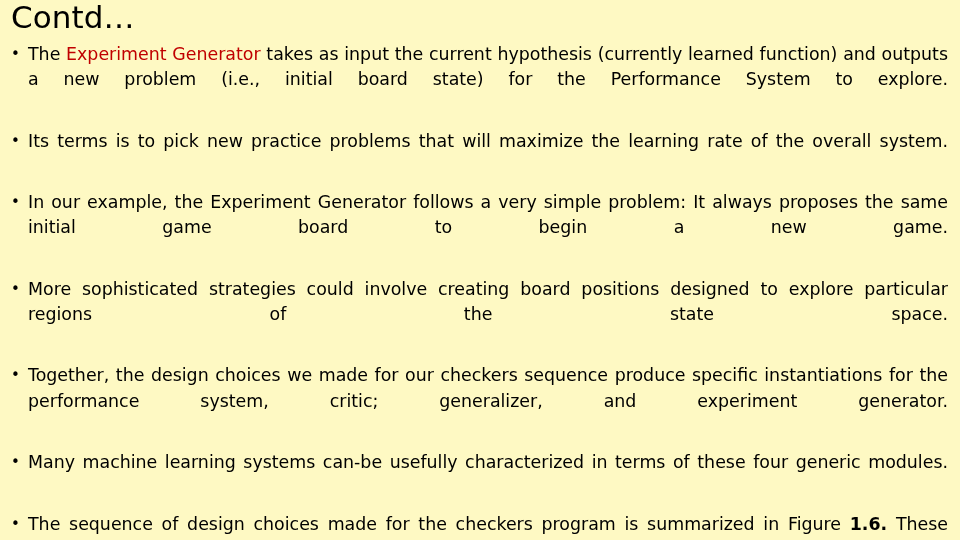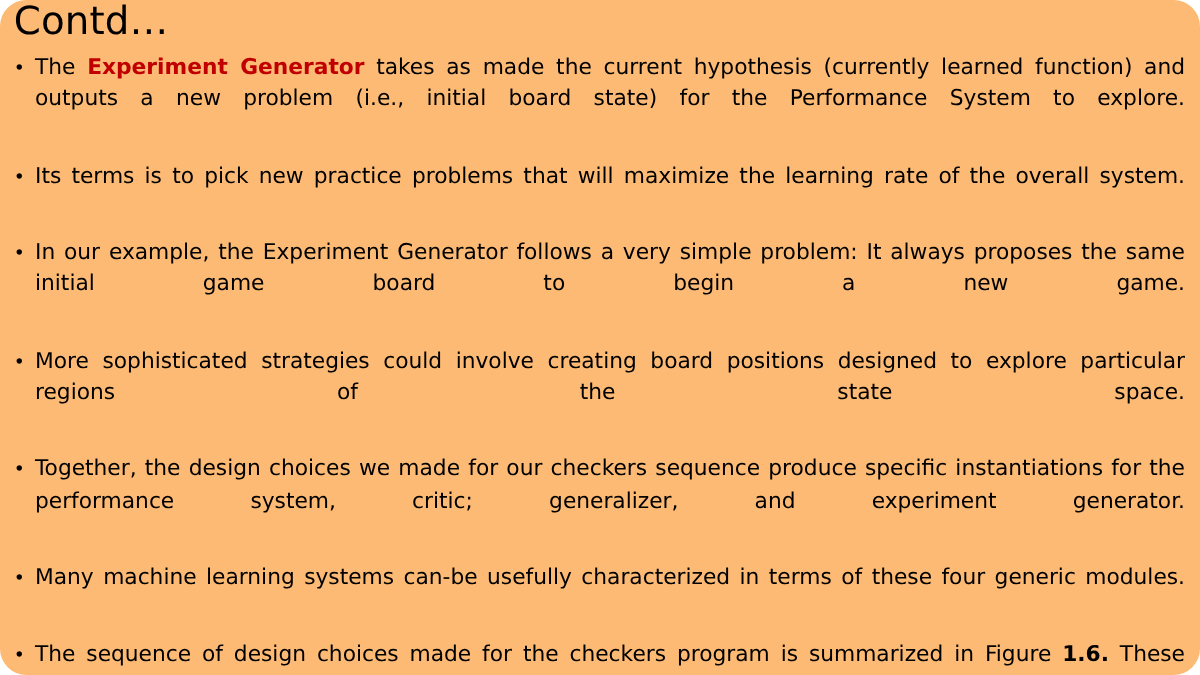--- a/index.html
+++ b/index.html
@@ -11,23 +11,22 @@
     height: 540px;
     background: #ffffff;
     font-family: "DejaVu Sans", sans-serif;
     color: #000000;
     overflow: hidden;
   }
   .slide {
     position: relative;
     width: 960px;
     height: 540px;
-    background: #fdba74;
+    background: #fef9c3;
     box-sizing: border-box;
-    border-radius: 21px;
   }
   .slide-title {
     position: absolute;
     left: 11px;
     top: -4px;
     font-family: "DejaVu Sans", sans-serif;
     font-size: 31px;
     font-weight: 400;
     letter-spacing: 0.1px;
     color: #000000;
@@ -70,38 +69,38 @@
   }
   
   .bullet-text::after {
     content: "";
     display: inline-block;
     width: 100%;
     height: 0;
   }
   .em-red {
     color: #C00000;
-    font-weight: bold;
+    font-weight: normal;
   }
   .em-bold {
     font-weight: bold;
   }
 </style>
 </head>
 <body>
 
 <div class="slide">
 
   <div class="slide-title">Contd…</div>
 
   <ul class="body-list">
 
     <li class="bullet-item">
       <span class="bullet-marker">•</span>
-      <span class="bullet-text"><span>The </span><span class="em-red">Experiment Generator</span><span> takes as made the current hypothesis (currently learned function) and outputs a new problem (i.e., initial board state) for the Performance System to explore.</span></span>
+      <span class="bullet-text"><span>The </span><span class="em-red">Experiment Generator</span><span> takes as input the current hypothesis (currently learned function) and outputs a new problem (i.e., initial board state) for the Performance System to explore.</span></span>
     </li>
 
     <li class="bullet-item">
       <span class="bullet-marker">•</span>
       <span class="bullet-text">Its terms is to pick new practice problems that will maximize the learning rate of the overall system.</span>
     </li>
 
     <li class="bullet-item">
       <span class="bullet-marker">•</span>
       <span class="bullet-text">In our example, the Experiment Generator follows a very simple problem: It always proposes the same initial game board to begin a new game.</span>

